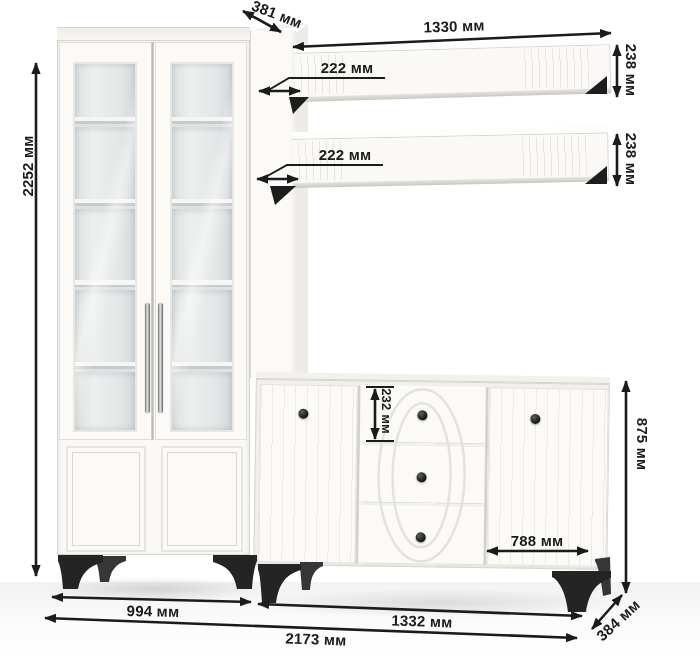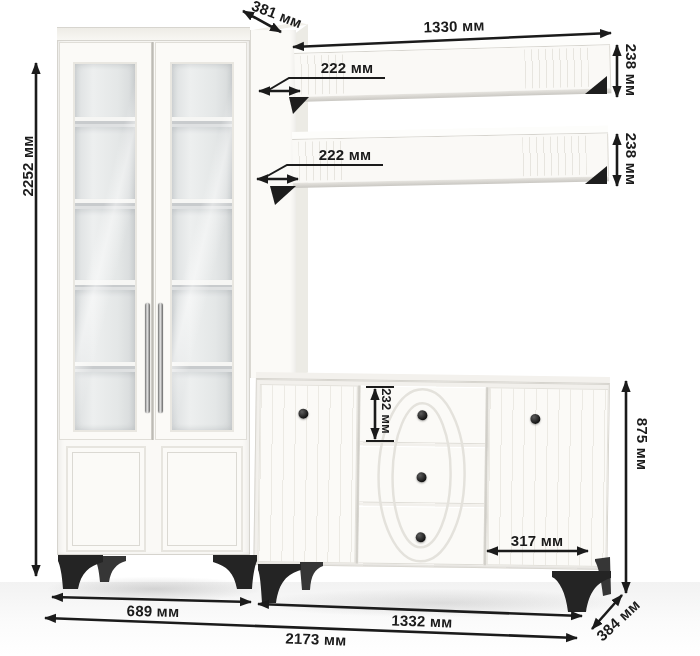--- a/index.html
+++ b/index.html
@@ -220,20 +220,20 @@
   </svg>
 
   <div class="dim" style="left:27px;top:166px;--r:-90deg;">2252 мм</div>
   <div class="dim" style="left:277px;top:14px;--r:21deg;">381 мм</div>
   <div class="dim" style="left:454px;top:26px;--r:-2deg;">1330 мм</div>
   <div class="dim" style="left:347px;top:67px;">222 мм</div>
   <div class="dim" style="left:345px;top:154px;">222 мм</div>
   <div class="dim" style="left:631px;top:70px;--r:90deg;">238 мм</div>
   <div class="dim" style="left:631px;top:159px;--r:90deg;">238 мм</div>
   <div class="dim small" style="left:386px;top:411px;--r:90deg;">232 мм</div>
-  <div class="dim" style="left:537px;top:540px;">317 мм</div>
+  <div class="dim" style="left:537px;top:540px;">788 мм</div>
   <div class="dim" style="left:642px;top:444px;--r:90deg;">875 мм</div>
-  <div class="dim" style="left:153px;top:611px;--r:1deg;">689 мм</div>
+  <div class="dim" style="left:153px;top:611px;--r:1deg;">994 мм</div>
   <div class="dim" style="left:422px;top:621px;--r:2deg;">1332 мм</div>
   <div class="dim" style="left:316px;top:639px;--r:2deg;">2173 мм</div>
   <div class="dim" style="left:618px;top:620px;--r:-43deg;">384 мм</div>
 
 </div>
 
 </body></html>

